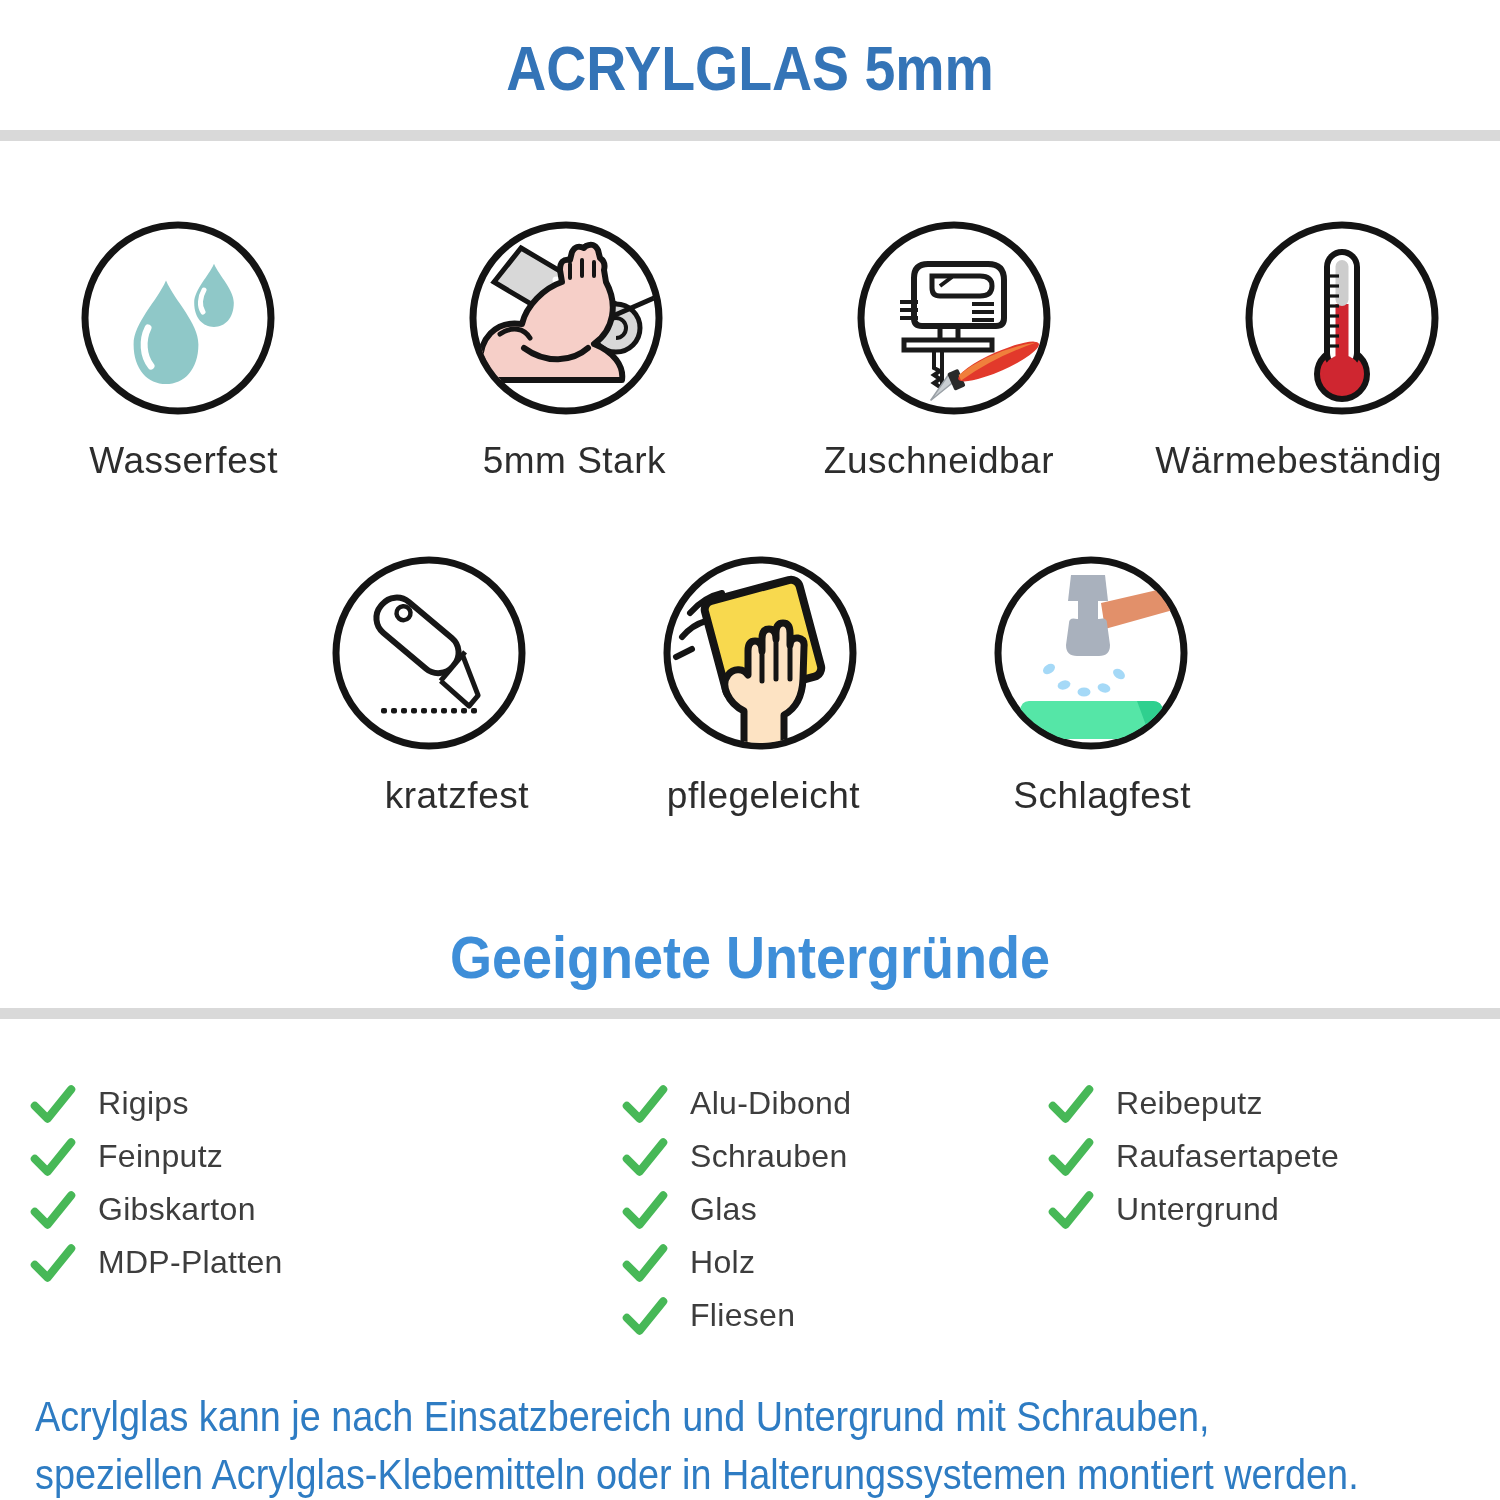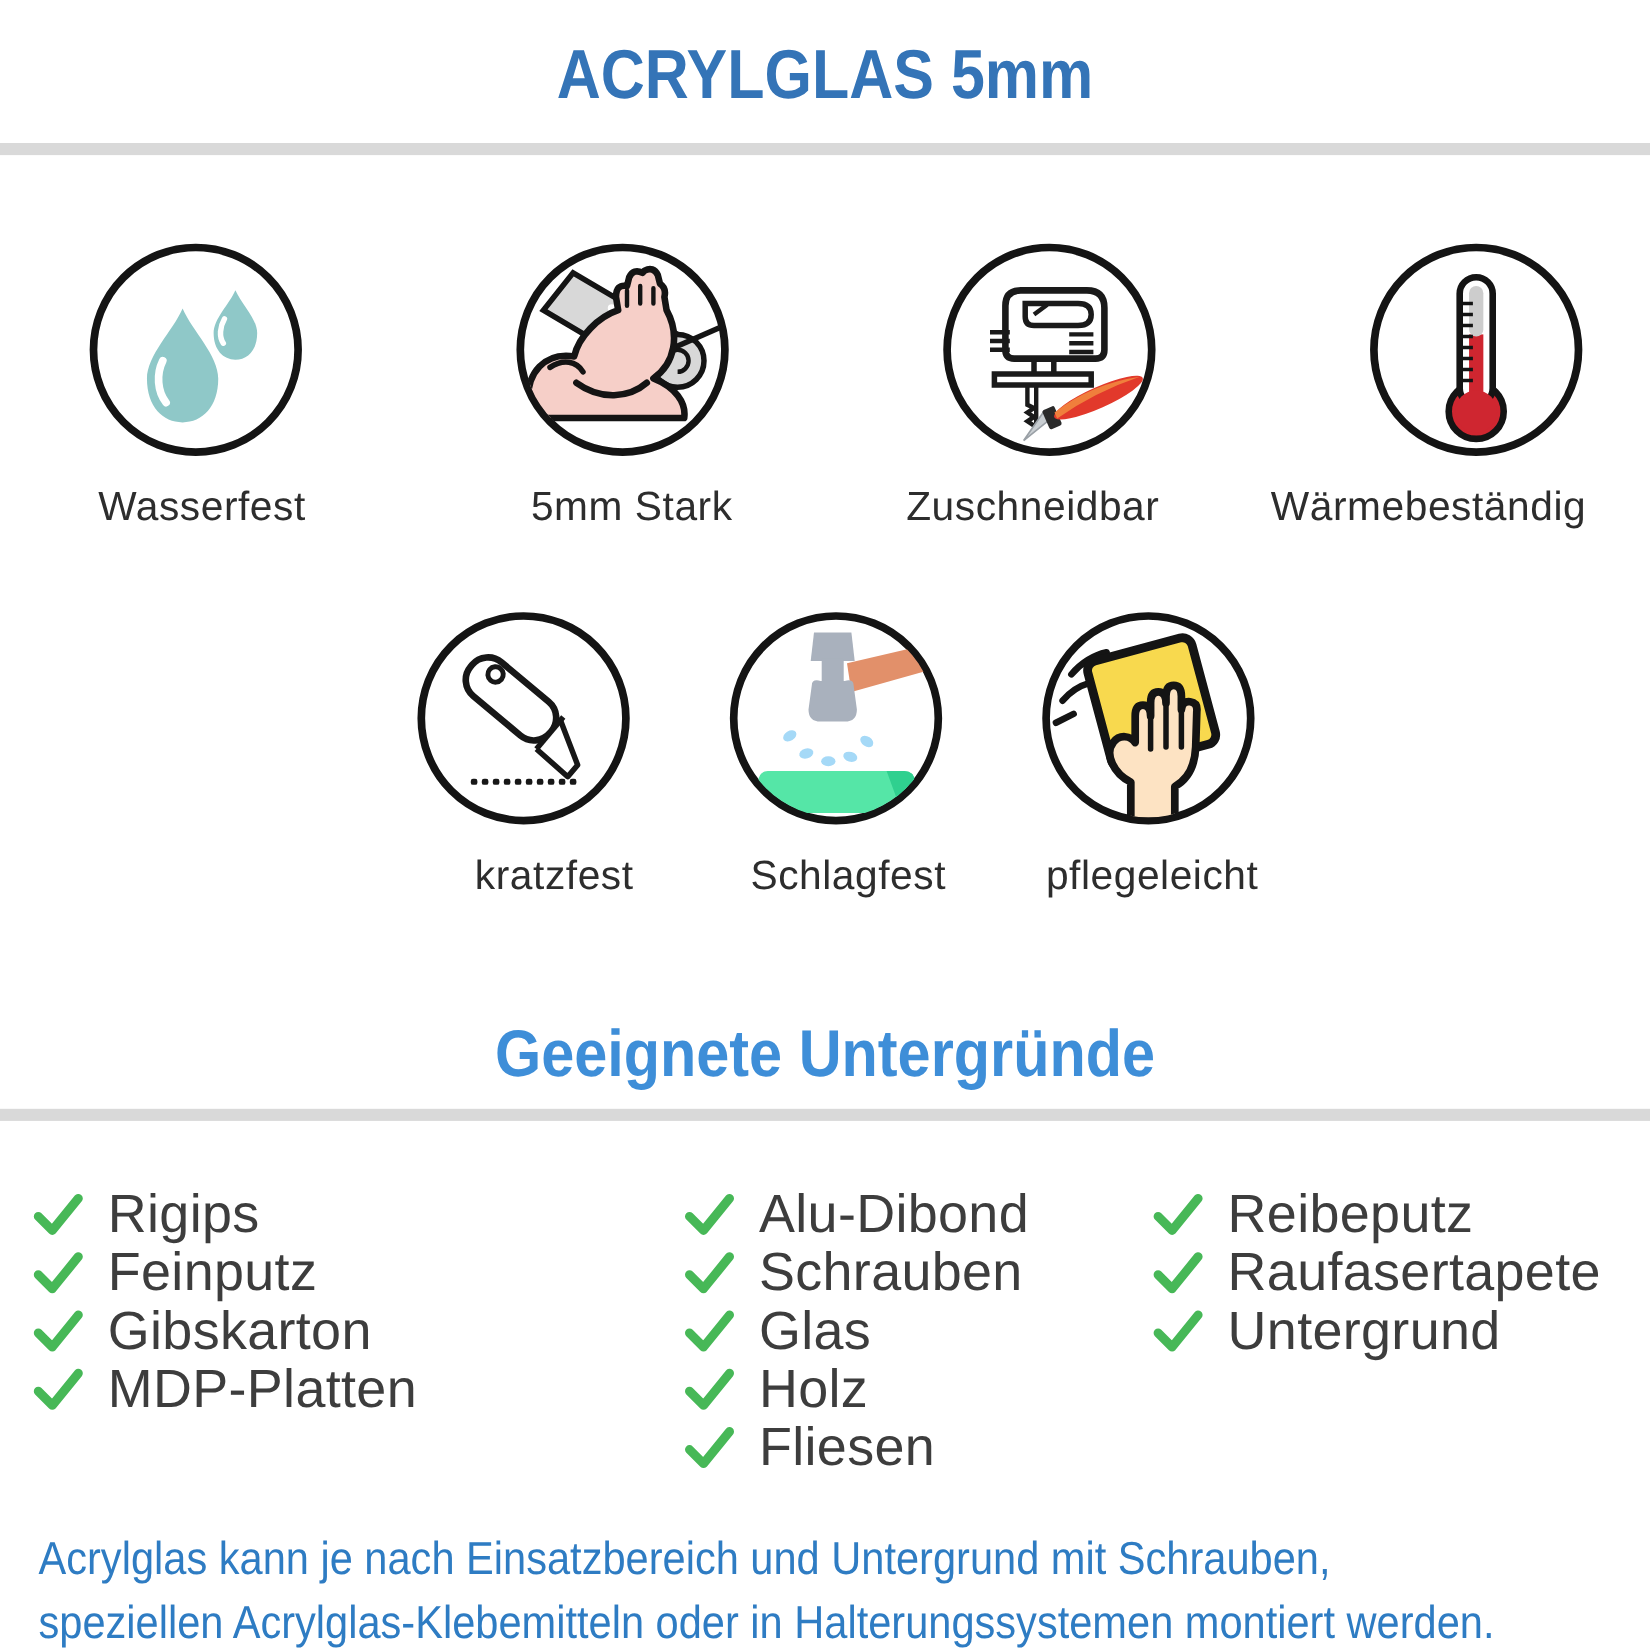--- a/index.html
+++ b/index.html
@@ -13,42 +13,42 @@
     text-align:center; font-size:63px; font-weight:600;
     color:#3474b7; transform:scaleX(.88); transform-origin:center top;
     letter-spacing:0px;
   }
   .bar { position:absolute; left:0; width:100%; height:11px; background:#d9d9d9; }
   #bar-top { top:130px; }
   #bar-bottom { top:1008px; }
 
   .feat-row { position:absolute; left:0; right:0; display:flex; }
   #feat-row-1 { top:218px; justify-content:space-between; padding:0 58px; }
-  #feat-row-2 { top:553px; justify-content:center; gap:64px; }
+  #feat-row-2 { top:553px; justify-content:center; gap:111px; }
   .feature { width:220px; display:flex; flex-direction:column; align-items:flex-end; }
   .feature svg.badge { width:200px; height:200px; flex:none; }
   .flabel {
     margin-top:22px; font-size:37px; color:#2d2d2d; font-weight:500;
     white-space:nowrap; letter-spacing:.5px;
   }
 
   .subtitle {
     position:absolute; top:923px; left:0; width:100%;
     text-align:center; font-size:60px; font-weight:600;
     color:#3e8ed8; transform:scaleX(.9); transform-origin:center top;
   }
 
   .subcol { position:absolute; top:1077px; }
   #subcol-1 { left:30px; }
   #subcol-2 { left:622px; }
   #subcol-3 { left:1048px; }
   .sitem { display:flex; align-items:center; height:53px; }
   .sitem svg.check { width:46px; height:40px; margin-right:22px; flex:none; }
   .sitem .slabel {
-    font-size:49px; color:#3d3d3d; font-weight:500; white-space:nowrap;
+    font-size:32px; color:#3d3d3d; font-weight:500; white-space:nowrap;
     letter-spacing:.3px;
   }
 
   .footer {
     position:absolute; top:1388px; left:35px;
     font-size:42px; line-height:58px; color:#2e7cc3;
     transform:scaleX(.9); transform-origin:left top; white-space:nowrap;
   }
 </style>
 </head>
@@ -164,20 +164,40 @@
           <rect x="82" y="155" width="6" height="5.5" rx="2"></rect>
         <rect x="92" y="155" width="6" height="5.5" rx="2"></rect>
           <rect x="102" y="155" width="6" height="5.5" rx="2"></rect>
         <rect x="112" y="155" width="6" height="5.5" rx="2"></rect>
           <rect x="122" y="155" width="6" height="5.5" rx="2"></rect>
         <rect x="132" y="155" width="6" height="5.5" rx="2"></rect>
           <rect x="142" y="155" width="6" height="5.5" rx="2"></rect>
       </g>
     </svg>
     <div class="flabel">kratzfest</div>
+  </div>
+
+  <div class="feature">
+    <svg class="badge" viewBox="0 0 200 200">
+      <defs>
+          <clipPath id="clipHand">
+            <circle cx="100" cy="100" r="90"></circle>
+          </clipPath>
+        </defs>
+      <circle cx="100" cy="100" r="93" fill="#fff" stroke="#141414" stroke-width="7"></circle>
+      <g clip-path="url(#clipHand)">
+        <path d="M30,60 Q44,44 62,40 M22,84 Q32,72 46,68 M16,104 L32,96" stroke="#141414" stroke-width="6" fill="none" stroke-linecap="round"></path>
+        <g transform="rotate(-15 102 86)">
+          <rect x="54" y="36" width="98" height="100" rx="9" fill="#f8d94e" stroke="#141414" stroke-width="8"></rect>
+        </g>
+        <path fill="#fde3c3" stroke="#141414" stroke-width="7" stroke-linejoin="round" d="M84,200 L84,158 C68,150 60,132 68,122 C74,114 84,116 88,122 L88,98 Q88,88 95,88 Q102,88 102,98 L102,86 Q102,76 109,76 Q116,76 116,86 L116,80 Q116,70 123,70 Q130,70 130,80 L130,92 Q131,84 138,85 Q145,86 144,94 L143,126 Q142,152 124,162 L124,200 Z"></path>
+        <path d="M102,98 V128 M116,86 V126 M130,92 V126" stroke="#141414" stroke-width="5" stroke-linecap="round" fill="none"></path>
+      </g>
+    </svg>
+    <div class="flabel">pflegeleicht</div>
   </div>
 
   <div class="feature">
     <svg class="badge" viewBox="0 0 200 200">
       <defs>
           <clipPath id="clipHammer">
             <circle cx="100" cy="100" r="90"></circle>
           </clipPath>
         </defs>
       <circle cx="100" cy="100" r="93" fill="#fff" stroke="#141414" stroke-width="7"></circle>
@@ -194,40 +214,20 @@
           <ellipse cx="93" cy="139" rx="6.5" ry="4.5"></ellipse>
           <ellipse cx="113" cy="135" rx="6.5" ry="4.5" transform="rotate(16 113 135)"></ellipse>
           <ellipse cx="128" cy="121" rx="6.5" ry="4.5" transform="rotate(34 128 121)"></ellipse>
         </g>
         <path d="M38,148 Q30,148 29,158 L27,178 Q27,186 37,186 L170,186 Q178,186 177,178 L172,158 Q171,148 162,148 Z" fill="#55e6a7"></path>
         <path d="M146,148 L162,148 Q171,148 172,158 L177,178 Q178,186 170,186 L160,186 Z" fill="#2fd08f"></path>
       </g>
     </svg>
     <div class="flabel">Schlagfest</div>
   </div>
-
-  <div class="feature">
-    <svg class="badge" viewBox="0 0 200 200">
-      <defs>
-          <clipPath id="clipHand">
-            <circle cx="100" cy="100" r="90"></circle>
-          </clipPath>
-        </defs>
-      <circle cx="100" cy="100" r="93" fill="#fff" stroke="#141414" stroke-width="7"></circle>
-      <g clip-path="url(#clipHand)">
-        <path d="M30,60 Q44,44 62,40 M22,84 Q32,72 46,68 M16,104 L32,96" stroke="#141414" stroke-width="6" fill="none" stroke-linecap="round"></path>
-        <g transform="rotate(-15 102 86)">
-          <rect x="54" y="36" width="98" height="100" rx="9" fill="#f8d94e" stroke="#141414" stroke-width="8"></rect>
-        </g>
-        <path fill="#fde3c3" stroke="#141414" stroke-width="7" stroke-linejoin="round" d="M84,200 L84,158 C68,150 60,132 68,122 C74,114 84,116 88,122 L88,98 Q88,88 95,88 Q102,88 102,98 L102,86 Q102,76 109,76 Q116,76 116,86 L116,80 Q116,70 123,70 Q130,70 130,80 L130,92 Q131,84 138,85 Q145,86 144,94 L143,126 Q142,152 124,162 L124,200 Z"></path>
-        <path d="M102,98 V128 M116,86 V126 M130,92 V126" stroke="#141414" stroke-width="5" stroke-linecap="round" fill="none"></path>
-      </g>
-    </svg>
-    <div class="flabel">pflegeleicht</div>
-  </div>
 </div>
 
 <div class="subtitle">Geeignete Untergründe</div>
 
 <div class="subcol" id="subcol-1">
   <div class="sitem">
     <svg class="check" viewBox="0 0 50 44">
         <path d="M5,24 L19,38 L45,6" stroke="#47b857" stroke-width="9" fill="none" stroke-linecap="round" stroke-linejoin="round"></path>
       </svg>
     <span class="slabel">Rigips</span>

